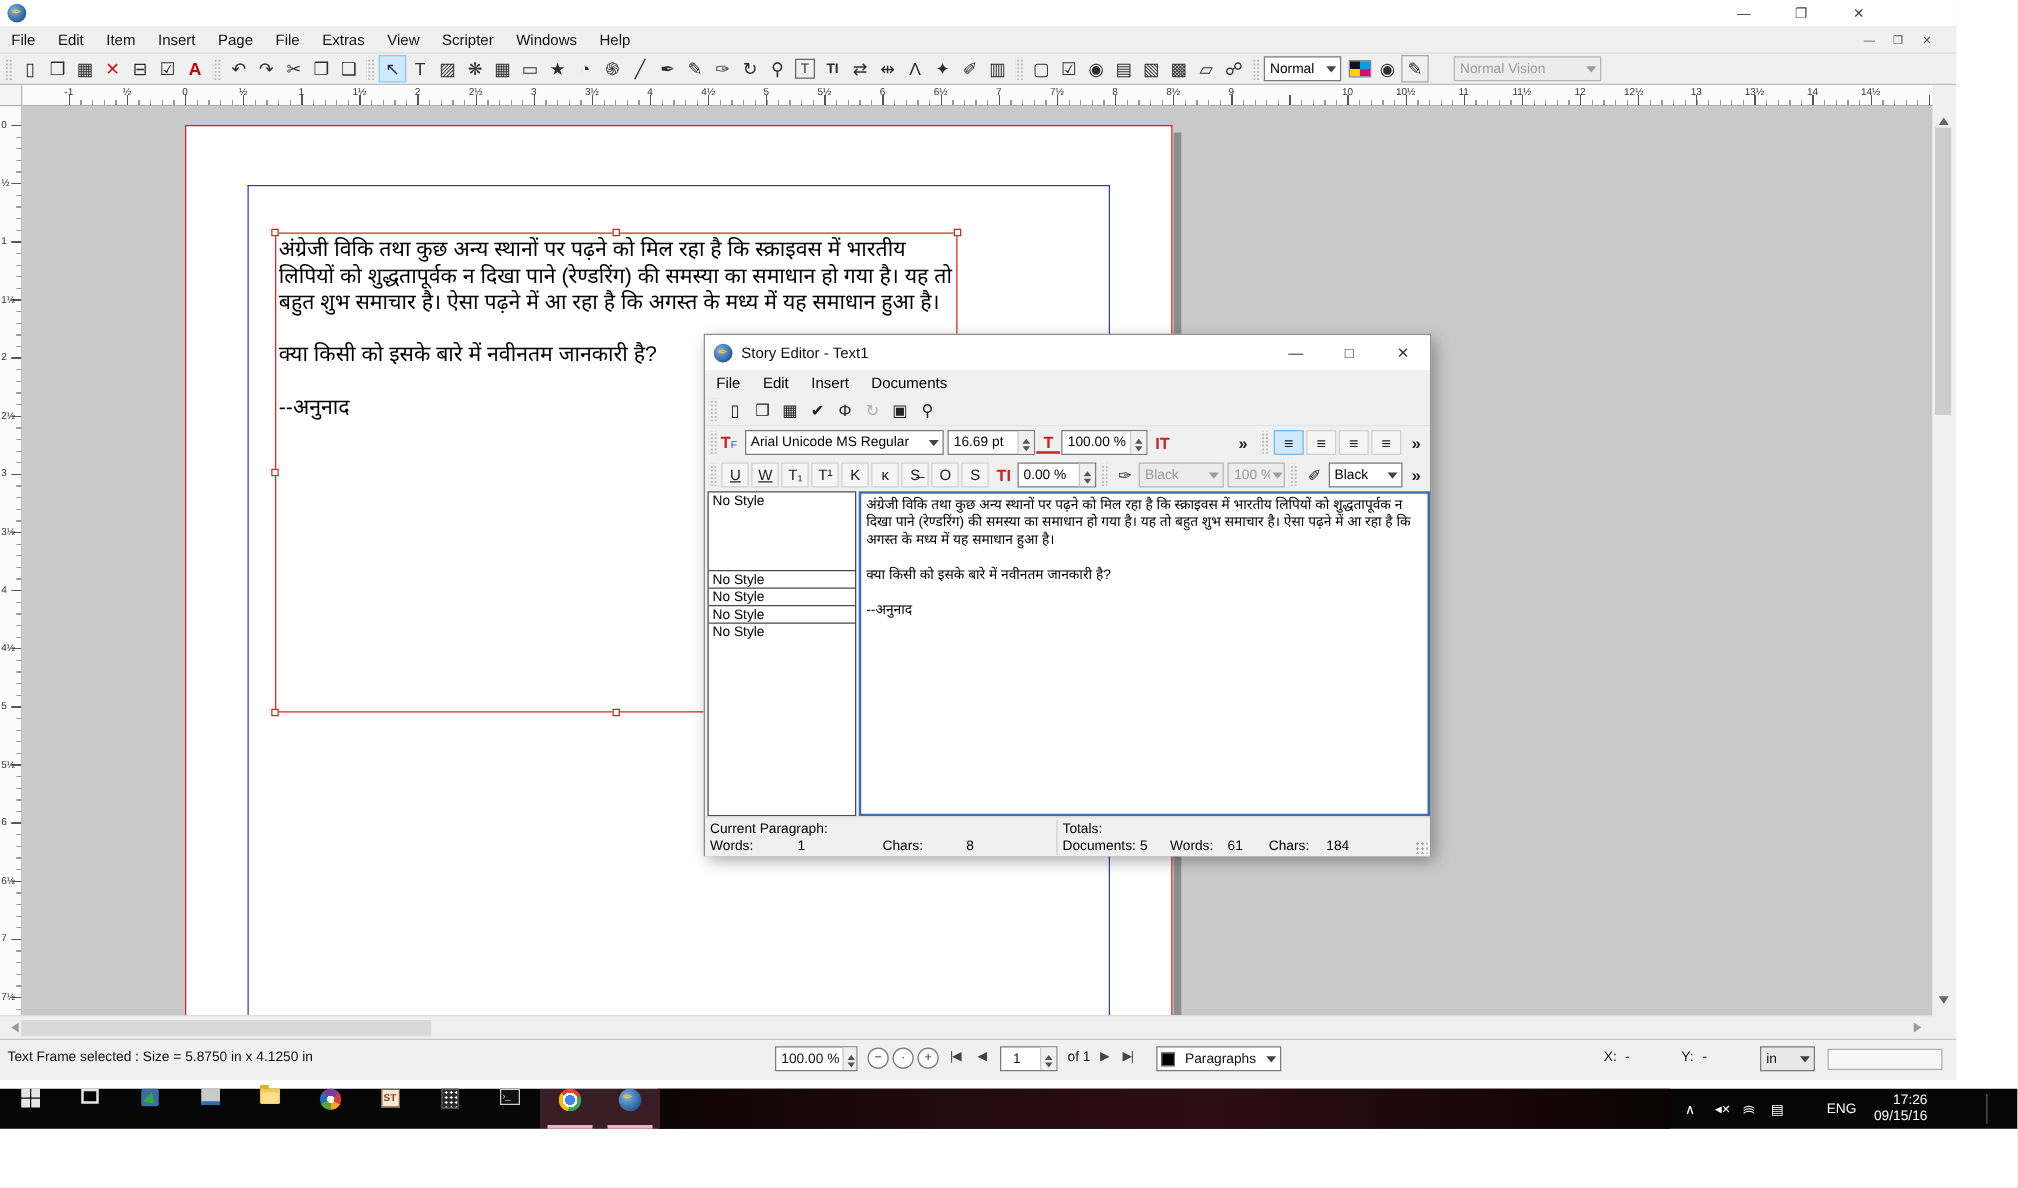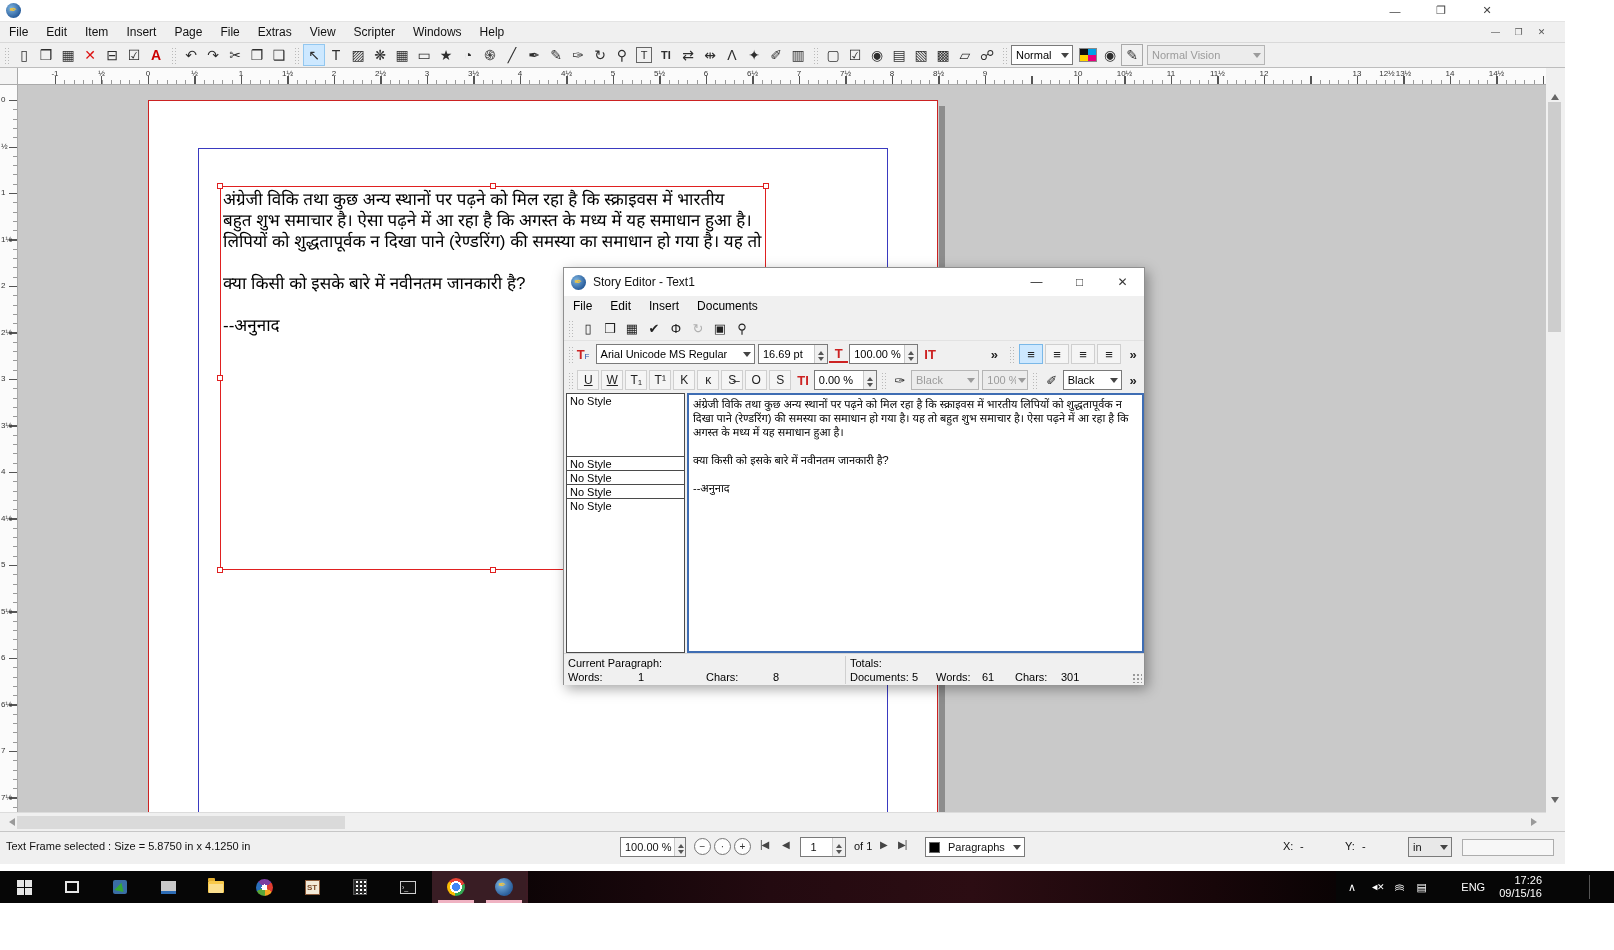--- a/index.html
+++ b/index.html
@@ -104,21 +104,21 @@
   .spara{font-size:11px;line-height:14px;color:#000;min-height:14px}
   .se-status{position:absolute;left:0;top:385px;width:100%;height:32px;background:#f0f0f0;border-top:1px solid #d5d5d5;font-size:11px}
   .ses{position:absolute;white-space:nowrap}
   .se-div{position:absolute;left:281px;top:2px;width:1px;height:28px;background:#d0d0d0}
   .segrip{position:absolute;right:2px;bottom:2px;width:10px;height:10px;background-image:radial-gradient(#9a9a9a 1px,transparent 1px);background-size:4px 4px}
 
   
   #taskbar{position:absolute;left:0;top:871px;width:1614px;height:32px;background:#060606;z-index:100}
   .tb-wall{position:absolute;left:526px;top:0;width:810px;height:32px;background:linear-gradient(90deg,#0d0406,#230a10 30%,#2c0d13 55%,#170609 85%,#0a0304)}
   #task-apps{position:absolute;left:0;top:0;height:32px;display:flex}
-  .tslot{width:48px;height:32px;display:flex;align-items:center;justify-content:center;position:relative}
+  .tslot{width:48px;height:32px;display:flex;align-items:flex-start;justify-content:center;position:relative}
   .tslot.active{background:rgba(190,90,115,.28)}
   .tslot.active::after{content:"";position:absolute;left:6px;right:6px;bottom:0;height:3px;background:#efb2c2}
   .ti{display:inline-block}
   .ti-start{width:15px;height:15px;background-image:linear-gradient(#e6e6e6,#e6e6e6),linear-gradient(#e6e6e6,#e6e6e6),linear-gradient(#e6e6e6,#e6e6e6),linear-gradient(#e6e6e6,#e6e6e6);background-size:7px 7px;background-position:0 0,8px 0,0 8px,8px 8px;background-repeat:no-repeat}
   .ti-taskview{width:14px;height:12px;border:2px solid #e6e6e6;background:transparent}
   .ti-lock{width:14px;height:14px;background:#3a6ea5;border-radius:2px;position:relative}
   .ti-lock::after{content:"";position:absolute;right:-2px;bottom:-2px;border:5px solid transparent;border-left:8px solid #35a835;transform:rotate(45deg)}
   .ti-setup{width:15px;height:13px;background:#c9c9c9;border-bottom:3px solid #2d6cb5}
   .ti-explorer{width:16px;height:12px;background:#f8c94a;border-radius:1px;position:relative}
   .ti-explorer::before{content:"";position:absolute;left:0;top:-3px;width:7px;height:3px;background:#e3ae2f;border-radius:1px 1px 0 0}
@@ -231,21 +231,21 @@
     <span class="grip"></span>
     <span class="combo" style="width:62px">
       <span class="cval">Normal</span>
         <span class="carr"></span>
     </span>
     <span class="tbtn" style="margin-left:4px">
         <span class="cmsicon"></span>
       </span>
     <span class="tbtn">◉</span>
     <span class="tbtn" style="border:1px solid #a9a9a9">✎</span>
-    <span class="combo dis" style="width:118px;margin-left:4px">
+    <span class="combo dis" style="width:118px;margin-left:20px">
       <span class="cval">Normal Vision</span>
         <span class="carr"></span>
     </span>
   </div>
 
   <div class="corner"></div>
   <div class="hruler" id="hruler">
       <span class="hlab" style="left: 28px;">-1</span>
       <span class="hlab" style="left: 74.5px;">½</span>
       <span class="hlab" style="left: 121px;">0</span>
@@ -266,21 +266,21 @@
       <span class="hlab" style="left: 818.5px;">7½</span>
       <span class="hlab" style="left: 865px;">8</span>
       <span class="hlab" style="left: 911.5px;">8½</span>
       <span class="hlab" style="left: 958px;">9</span>
       <span class="hlab" style="left: 1004.5px; margin-top: 16px;">9½</span>
       <span class="hlab" style="left: 1051px;">10</span>
       <span class="hlab" style="left: 1097.5px;">10½</span>
       <span class="hlab" style="left: 1144px;">11</span>
       <span class="hlab" style="left: 1190.5px;">11½</span>
       <span class="hlab" style="left: 1237px;">12</span>
-      <span class="hlab" style="left: 1360px;">12½</span>
+      <span class="hlab" style="left: 1280px;">12½</span>
       <span class="hlab" style="left: 1330px;">13</span>
       <span class="hlab" style="left: 1376.5px;">13½</span>
       <span class="hlab" style="left: 1423px;">14</span>
       <span class="hlab" style="left: 1469.5px;">14½</span>
     </div>
   <div class="vruler" id="vruler">
       <span class="vlab" style="top: 10px;">0</span>
       <span class="vlab" style="top: 56.5px;">½</span>
       <span class="vlab" style="top: 103px;">1</span>
       <span class="vlab" style="top: 149.5px;">1½</span>
@@ -298,22 +298,22 @@
       <span class="vlab" style="top: 707.5px;">7½</span>
     </div>
 
   <div class="canvas">
     <div class="page"></div>
     <div class="pshadow"></div>
     <div class="margins"></div>
     <div class="tframe">
       <div class="ftext" id="frame-text">
           <div class="fline">अंग्रेजी विकि तथा कुछ अन्य स्थानों पर पढ़ने को मिल रहा है कि स्क्राइवस  में भारतीय</div>
+          <div class="fline">लिपियों को शुद्धतापूर्वक न दिखा पाने (रेण्डरिंग) की समस्या का समाधान हो गया है। यह तो</div>
           <div class="fline">बहुत शुभ समाचार है। ऐसा पढ़ने में आ रहा है कि अगस्त के मध्य में यह समाधान हुआ है।</div>
-          <div class="fline">लिपियों को शुद्धतापूर्वक न दिखा पाने (रेण्डरिंग) की समस्या का समाधान हो गया है। यह तो</div>
           <div class="fline">&nbsp;</div>
           <div class="fline">क्या किसी को इसके बारे में नवीनतम जानकारी है?</div>
           <div class="fline">&nbsp;</div>
           <div class="fline">--अनुनाद</div>
         </div>
       <span class="hd" style="left:-4px;top:-4px"></span>
       <span class="hd" style="left:269px;top:-4px"></span>
       <span class="hd" style="right:-4px;top:-4px"></span>
       <span class="hd" style="left:-4px;top:188px"></span>
       <span class="hd" style="right:-4px;top:188px"></span>
@@ -500,21 +500,21 @@
     <span class="ses" style="left:74px;top:17px">1</span>
     <span class="ses" style="left:142px;top:17px">Chars:</span>
     <span class="ses" style="left:209px;top:17px">8</span>
     <span class="se-div"></span>
     <span class="ses" style="left:286px;top:3px">Totals:</span>
     <span class="ses" style="left:286px;top:17px">Documents:</span>
     <span class="ses" style="left:348px;top:17px">5</span>
     <span class="ses" style="left:372px;top:17px">Words:</span>
     <span class="ses" style="left:418px;top:17px">61</span>
     <span class="ses" style="left:451px;top:17px">Chars:</span>
-    <span class="ses" style="left:497px;top:17px">301</span>
+    <span class="ses" style="left:497px;top:17px">184</span>
     <span class="segrip"></span>
   </div>
 </div>
 
 <div id="taskbar">
   <div class="tb-wall"></div>
   <div id="task-apps">
       <span class="tslot">
         <span class="ti ti-start"></span>
       </span>

